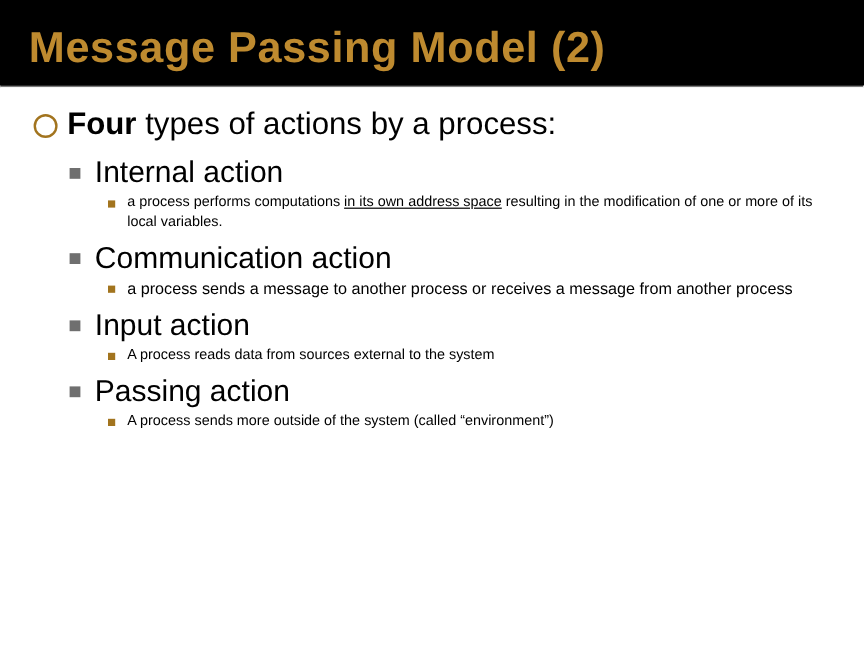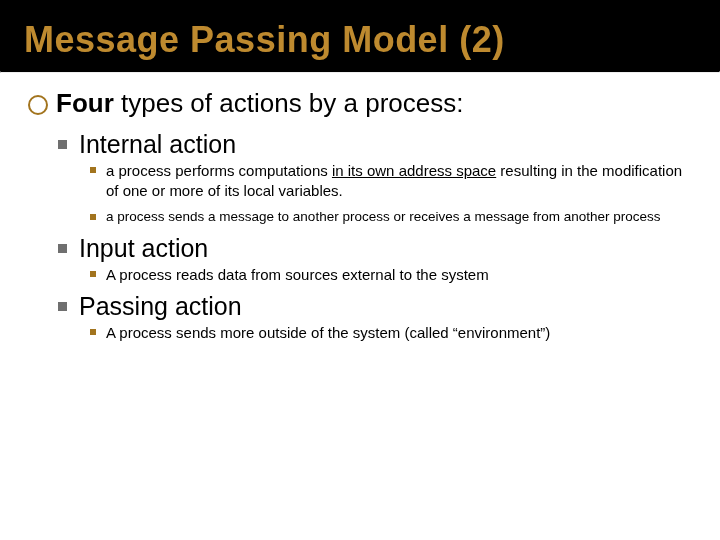--- a/index.html
+++ b/index.html
@@ -76,21 +76,21 @@
   }
   .l3 .bullet-tiny {
     width: 6px;
     height: 6px;
     background: #a2741e;
     flex: 0 0 auto;
     margin-top: 6px;
     margin-right: 10px;
   }
   .l3 .text {
-    font-size: 15px;
+    font-size: 12px;
     line-height: 1.3;
     color: #000;
   }
   .l3.small .text {
     font-size: 13.5px;
   }
   .u {
     text-decoration: underline;
   }
   .gold {
@@ -118,20 +118,24 @@
     <span class="bullet-square"></span>
     <span class="text">Internal action</span>
   </div>
   <div class="l3">
     <span class="bullet-tiny"></span>
     <span class="text">
       <span>a process performs computations </span><span class="u">in its own address space</span><span> resulting in the modification of one or more of its local variables.</span>
     </span>
   </div>
 
+  <div class="l2">
+    <span class="bullet-square"></span>
+    <span class="text">Communication action</span>
+  </div>
   <div class="l3 small">
     <span class="bullet-tiny"></span>
     <span class="text">
       <span>a process sends a message to another process or receives a message from another process</span>
     </span>
   </div>
 
   <div class="l2">
     <span class="bullet-square"></span>
     <span class="text">Input action</span>

